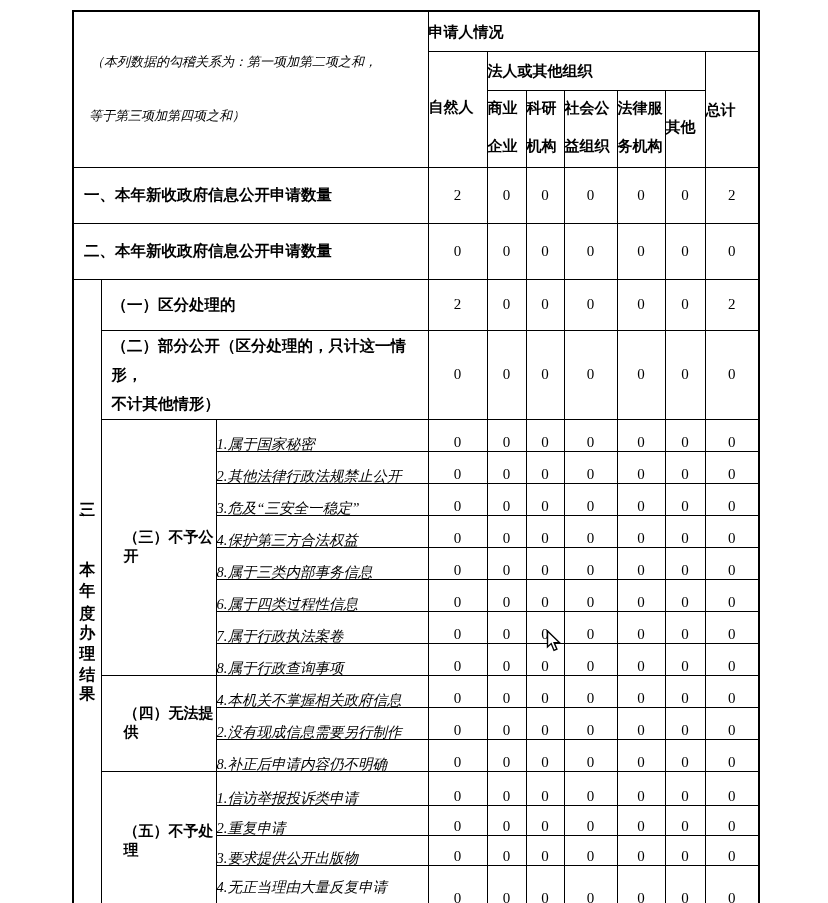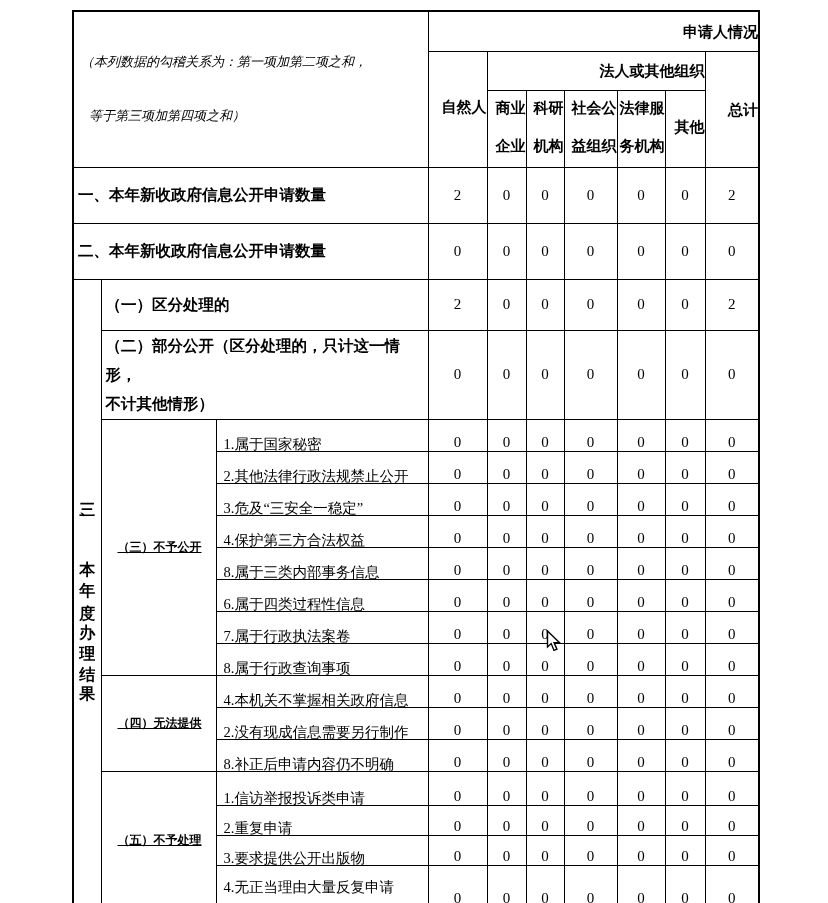--- a/index.html
+++ b/index.html
@@ -5,35 +5,35 @@
   html,body{margin:0;padding:0;}
   body{
     width:828px;height:903px;position:relative;background:#ffffff;
     font-family:"Liberation Sans",sans-serif;color:#000;
   }
   .sheet{position:absolute;left:72px;top:10px;}
   table{border-collapse:collapse;table-layout:fixed;width:686px;border:2px solid #000;}
   td{border:1px solid #000;padding:0;overflow:visible;}
 
   
-  .hdr{text-align:right;vertical-align:middle;font-weight:bold;font-size:15px;line-height:1.4;}
+  .hdr{text-align:left;vertical-align:middle;font-weight:bold;font-size:15px;line-height:1.4;}
   .lh38{line-height:38px;font-family:Liberation Mono, monospace;}
   .note{vertical-align:middle;font-family:"Liberation Serif",serif;font-style:italic;font-size:13px;}
-  .note-l1{line-height:54px;padding-left:7px;white-space:nowrap;}
+  .note-l1{line-height:54px;padding-left:17px;white-space:nowrap;}
   .note-l2{line-height:54px;padding-left:15px;white-space:nowrap;}
 
   
   .side{text-align:center;vertical-align:middle;font-weight:bold;font-size:16px;}
   .side .vtext{writing-mode:vertical-lr;text-orientation:upright;letter-spacing:21px;display:inline-block;line-height:26px;}
 
   
-  .rlabel{font-weight:bold;font-size:15.5px;vertical-align:middle;padding-left:4px;line-height:1.9;}
+  .rlabel{font-weight:bold;font-size:15.5px;vertical-align:middle;padding-left:10px;line-height:1.9;}
   .rlabel .l2{padding-left:0;}
-  .glabel{font-weight:bold;font-size:12px;vertical-align:middle;padding-left:16px;text-decoration:underline;}
-  .ilabel{font-family:"Liberation Serif",serif;font-size:14.5px;vertical-align:bottom;padding-left:7px;white-space:nowrap;}
+  .glabel{font-weight:bold;font-size:15px;vertical-align:middle;padding-left:22px;}
+  .ilabel{font-family:"Liberation Serif",serif;font-size:14.5px;vertical-align:bottom;white-space:nowrap;font-style:italic;}
   .ilabel span{display:inline-block;transform:translateY(3px);}
 
   
   .v{text-align:center;font-family:"Liberation Serif",serif;font-size:15px;}
   tr.main .v{vertical-align:middle;}
   tr.item .v{vertical-align:bottom;line-height:1.05;}
   tr.center td{vertical-align:middle;}
   tr.center .ilabel span{transform:none;}
   tr.center .v{line-height:1.4;}
 

